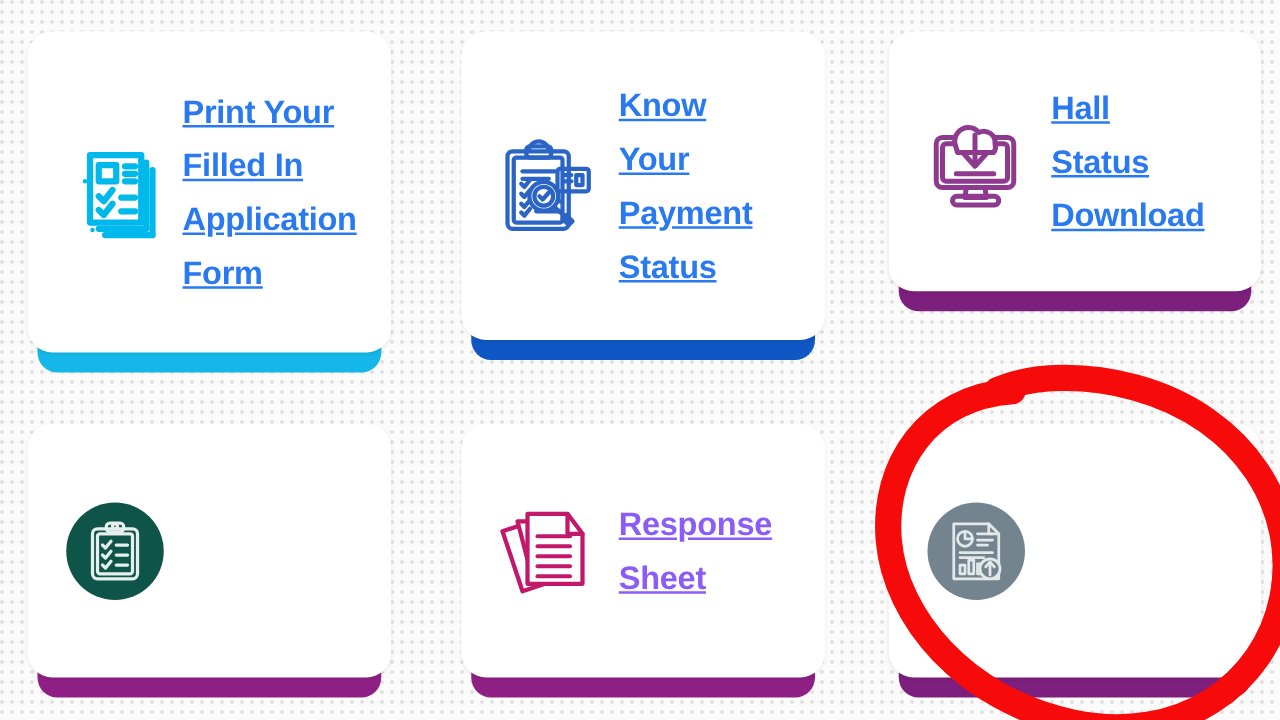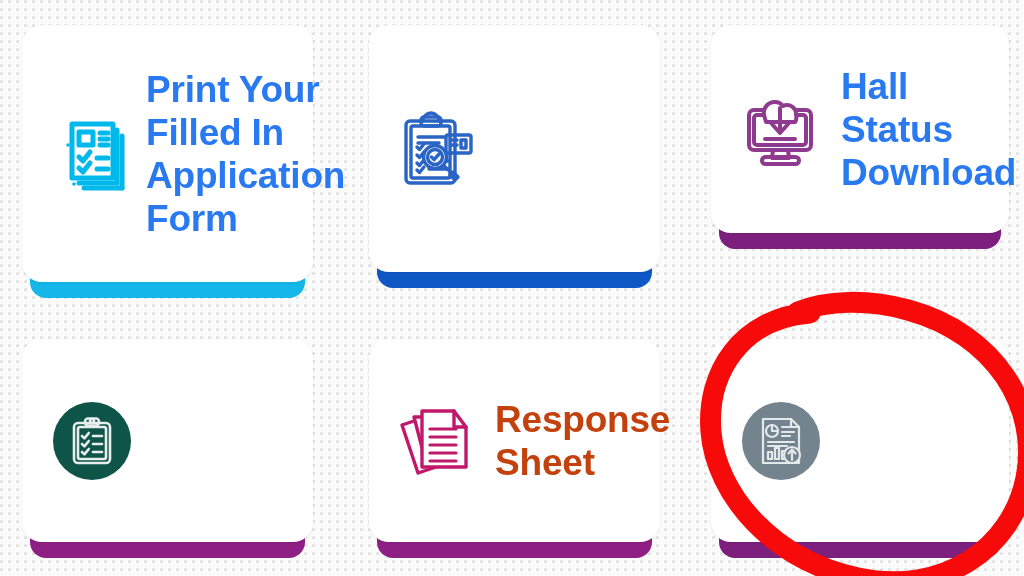--- a/index.html
+++ b/index.html
@@ -44,28 +44,29 @@
   .icon-slot{
     flex:0 0 auto;
     width:92px;
     display:flex;
     align-items:center;
     justify-content:center;
     margin-left:24px;
   }
   .icon-slot svg{display:block;}
   .label{
-    font-size:37px;
+    font-size:26px;
     font-weight:bold;
     color:#2979f0;
     line-height:43px;
     letter-spacing:-0.2px;
     margin-left:10px;
     white-space:pre-line;
     flex:1 1 auto;
+    text-decoration:underline;
   }
   .label.tight{line-height:44px;}
   
   #c0{left:22px;  top:25px;  width:291px; height:273px;}
   #c1{left:369px; top:25px;  width:291px; height:263px;}
   #c2{left:711px; top:25px;  width:298px; height:224px;}
   #c3{left:22px;  top:339px; width:291px; height:219px;}
   #c4{left:369px; top:339px; width:291px; height:219px;}
   #c5{left:711px; top:339px; width:298px; height:219px;}
 
@@ -147,20 +148,24 @@
             <path d="M52 36 H58"></path>
             <rect x="62" y="31" width="5" height="8"></rect>
             <circle cx="36" cy="48" r="11.5" fill="#ffffff"></circle>
             <circle cx="36" cy="48" r="7.5"></circle>
             <path d="M32.5 48 l2.6 2.6 l5 -5.6"></path>
             <path d="M44.5 56.5 L56 67"></path>
             <path d="M54 63 l5 5 l-3 3 l-5 -5 Z"></path>
           </g>
         </svg>
       </div>
+      <div class="label" style="color: rgb(41, 121, 240);">Know
+Your
+Payment
+Status</div>
     </div>
   </div>
 
   <div class="card-wrap" id="c2">
     <div class="bar" style="background:#7d1f7d"></div>
     <div class="card">
       <div class="icon-slot">
         <svg width="78" height="76" viewBox="0 0 78 76">
           <g fill="none" stroke="#8e3a8e" stroke-width="4" stroke-linecap="round" stroke-linejoin="round">
             <rect x="7" y="19" width="62" height="40" rx="5"></rect>
@@ -217,21 +222,21 @@
             <g stroke-width="3.2">
               <path d="M32 28 H58"></path>
               <path d="M32 36 H58"></path>
               <path d="M32 44 H58"></path>
               <path d="M32 52 H58"></path>
               <path d="M32 60 H58"></path>
             </g>
           </g>
         </svg>
       </div>
-      <div class="label" style="color: #c2410c;">Response
+      <div class="label" style="color: #8b5cf6;">Response
 Sheet</div>
     </div>
   </div>
 
   <div class="card-wrap" id="c5">
     <div class="bar" style="background:#7d1f7d"></div>
     <div class="card">
       <div class="icon-slot">
         <div class="circle-badge" style="background:#74848f">
           <svg width="48" height="52" viewBox="0 0 48 52">

